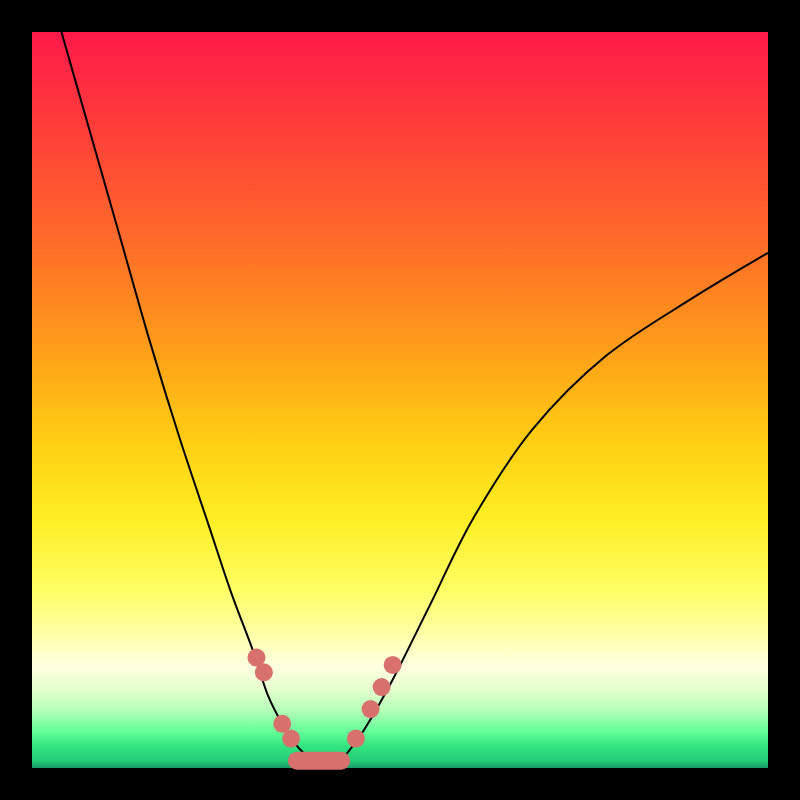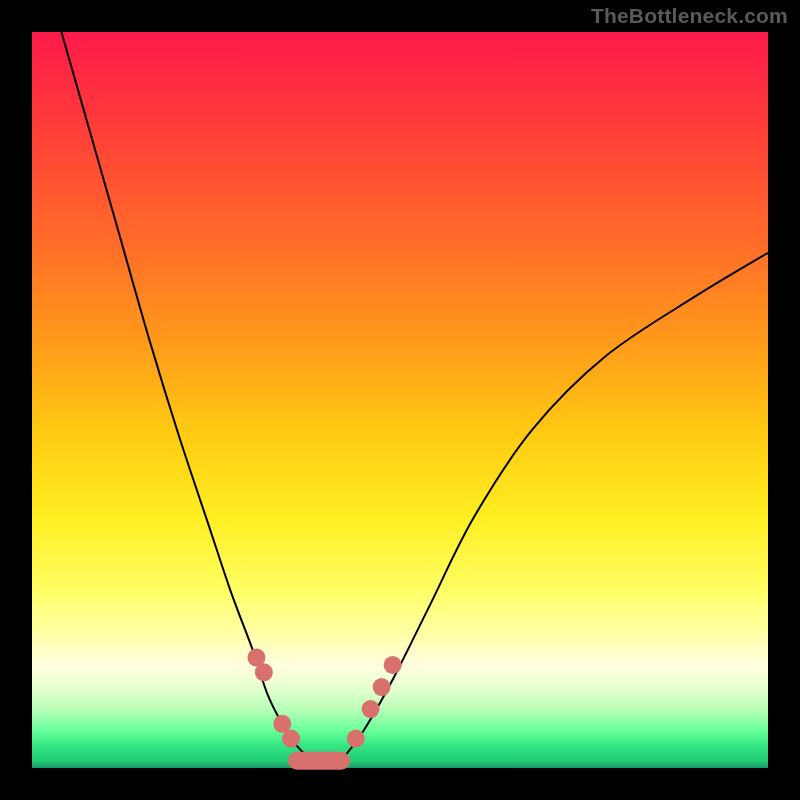--- a/index.html
+++ b/index.html
@@ -70,21 +70,20 @@
     fill: none;
     stroke: #d8706e;
     stroke-width: 18;
     stroke-linecap: round;
   }
 </style>
 </head>
 <body>
 
 <div class="container">
-  <div class="watermark">TheBottleneck.com</div>
 
   <div class="plot-area">
     <svg class="curves" viewBox="0 0 736 736">
       <path id="left-curve" class="curve" d="M 29.44 0 C 34.34666666666667 17.17333333333333, 49.06666666666667 68.6933333333333, 58.88 103.03999999999996 C 68.69333333333333 137.38666666666663, 78.50666666666666 171.73333333333338, 88.32 206.08000000000004 C 98.13333333333333 240.4266666666667, 107.94666666666667 276, 117.76 309.12 C 127.57333333333334 342.24, 137.38666666666668 374.1333333333333, 147.20000000000002 404.8 C 157.01333333333335 435.4666666666667, 168.0533333333333 467.36, 176.64 493.12 C 185.22666666666666 518.88, 191.36 538.5066666666667, 198.72000000000003 559.36 C 206.08000000000004 580.2133333333334, 214.66666666666666 601.0666666666667, 220.79999999999998 618.24 C 226.9333333333333 635.4133333333333, 230.61333333333334 650.1333333333333, 235.52 662.4 C 240.42666666666668 674.6666666666666, 245.33333333333334 683.2533333333333, 250.24 691.84 C 255.14666666666668 700.4266666666667, 260.0533333333333 707.7866666666666, 264.96 713.92 C 269.8666666666667 720.0533333333333, 277.2266666666667 726.1866666666666, 279.68 728.64"></path>
       <path id="right-curve" class="curve" d="M 309.12 728.64 C 312.8 723.7333333333333, 322.61333333333334 712.6933333333334, 331.2 699.2 C 339.78666666666663 685.7066666666667, 349.59999999999997 668.5333333333334, 360.64 647.6800000000001 C 371.68 626.8266666666667, 383.9466666666667 601.0666666666667, 397.44000000000005 574.08 C 410.9333333333334 547.0933333333334, 424.4266666666666 515.2, 441.59999999999997 485.76 C 458.7733333333333 456.32, 478.4 424.4266666666667, 500.48 397.44 C 522.5600000000001 370.4533333333333, 547.0933333333334 345.91999999999996, 574.08 323.84 C 601.0666666666667 301.76, 635.4133333333333 282.1333333333333, 662.4 264.96 C 689.3866666666667 247.78666666666666, 723.7333333333333 228.16000000000005, 736 220.80000000000007"></path>
       <g id="marker-group">
           <path class="thick-seg" d="M 264.96 728.64 L 309.12 728.64"></path>
           <circle class="dot" cx="224.48" cy="625.6" r="9"></circle>
           <circle class="dot" cx="231.84" cy="640.3199999999999" r="9"></circle>
           <circle class="dot" cx="250.24" cy="691.84" r="9"></circle>

